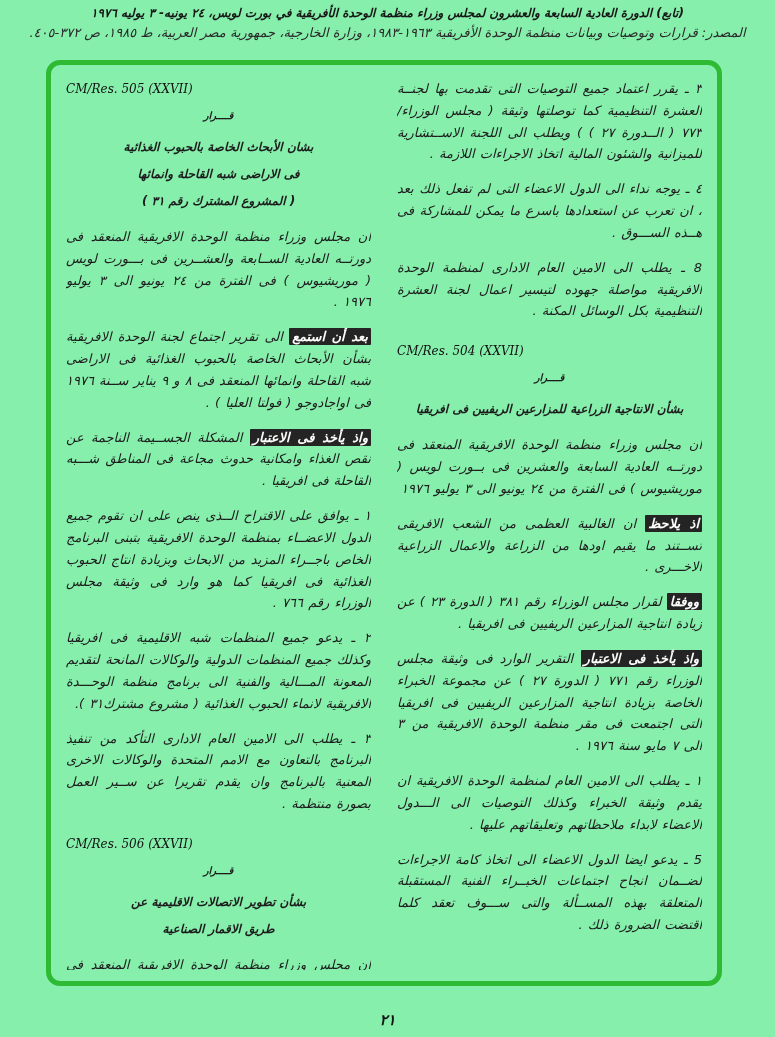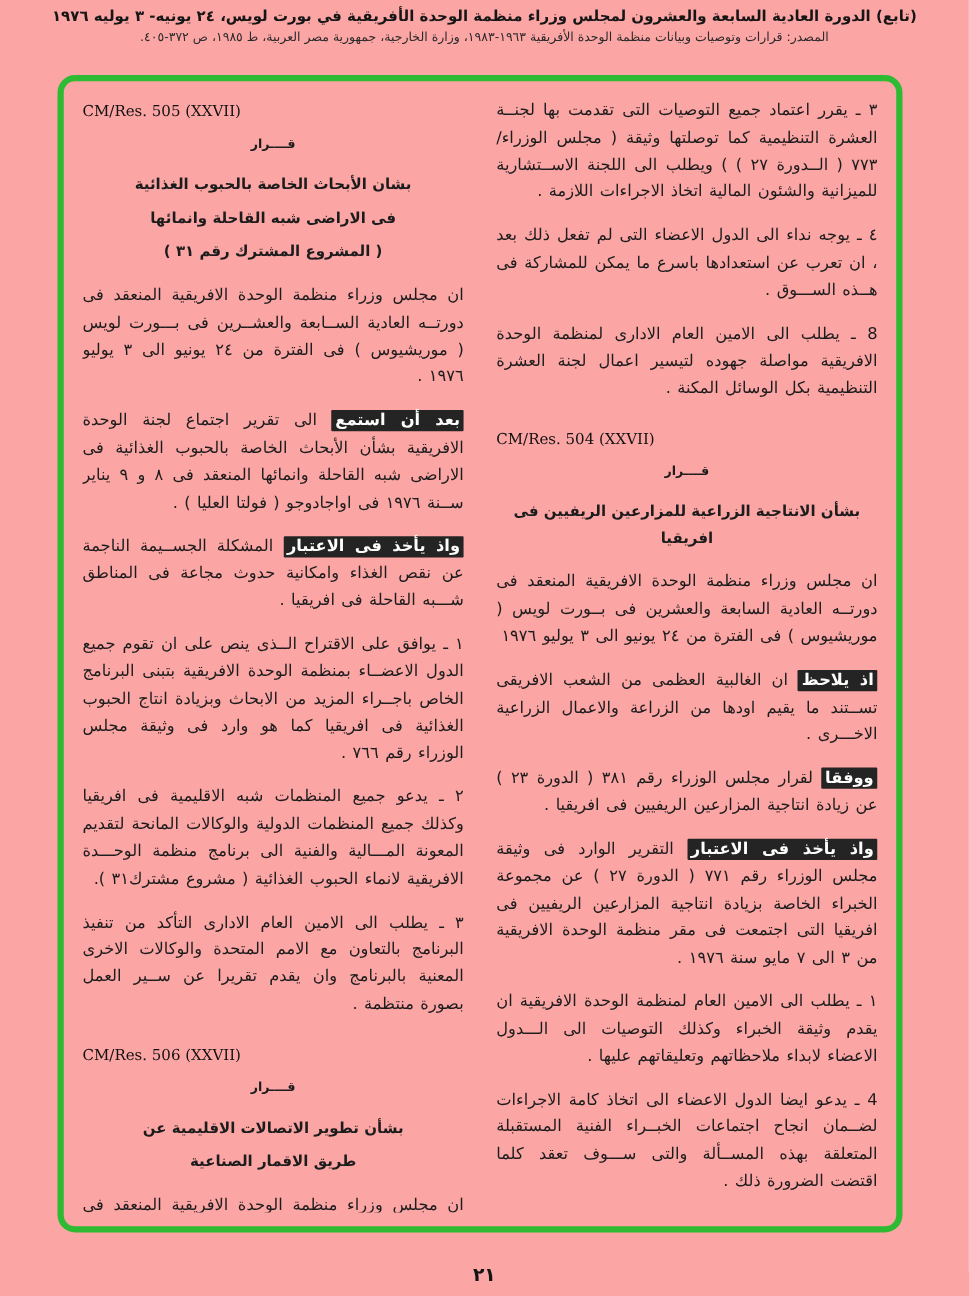--- a/index.html
+++ b/index.html
@@ -6,35 +6,36 @@
   body {
     width: 775px; height: 1037px;
     background: #f6f5f1;
     font-family: "DejaVu Sans", sans-serif;
     color: #1c1c1c;
     position: relative;
     overflow: hidden;
   }
   .page {
     position: absolute; inset: 0;
-    background: #fca5a5;
+    background: #86efac;
+    font-style: italic;
   }
   
   .header {
     position: absolute; top: 6px; left: 0; right: 0;
     text-align: center;
     direction: rtl;
   }
   .header .line1 {
     font-size: 12px; font-weight: bold;
     letter-spacing: 0.2px;
     color: #161616;
   }
   .header .line2 {
-    font-size: 10px; margin-top: 5px;
+    font-size: 13px; margin-top: 5px;
     color: #2a2a2a;
   }
   
   .frame {
     position: absolute;
     left: 46px; top: 60px;
     width: 676px; height: 926px;
     border: 5px solid #2eba32;
     border-radius: 14px;
     background: transparent;
@@ -127,21 +128,21 @@
         <div class="block para">٤ ـ يوجه نداء الى الدول الاعضاء التى لم تفعل ذلك بعد ، ان تعرب عن استعدادها باسرع ما يمكن للمشاركة فى هــذه الســـوق .</div>
         <div class="block para">8 ـ يطلب الى الامين العام الادارى لمنظمة الوحدة الافريقية مواصلة جهوده لتيسير اعمال لجنة العشرة التنظيمية بكل الوسائل المكنة .</div>
         <div class="block resnum">CM/Res. 504 (XXVII)</div>
         <div class="block title">قــــرار</div>
         <div class="block subtitle last">بشأن الانتاجية الزراعية للمزارعين الريفيين فى افريقيا</div>
         <div class="block para">ان مجلس وزراء منظمة الوحدة الافريقية المنعقد فى دورتــه العادية السابعة والعشرين فى بــورت لويس ( موريشيوس ) فى الفترة من ٢٤ يونيو الى ٣ يوليو ١٩٧٦</div>
         <div class="block para"><span class="lead">اذ يلاحظ</span> ان الغالبية العظمى من الشعب الافريقى تســتند ما يقيم اودها من الزراعة والاعمال الزراعية الاخـــرى .</div>
         <div class="block para"><span class="lead">ووفقا</span> لقرار مجلس الوزراء رقم ٣٨١ ( الدورة ٢٣ ) عن زيادة انتاجية المزارعين الريفيين فى افريقيا .</div>
         <div class="block para"><span class="lead">واذ يأخذ فى الاعتبار</span> التقرير الوارد فى وثيقة مجلس الوزراء رقم ٧٧١ ( الدورة ٢٧ ) عن مجموعة الخبراء الخاصة بزيادة انتاجية المزارعين الريفيين فى افريقيا التى اجتمعت فى مقر منظمة الوحدة الافريقية من ٣ الى ٧ مايو سنة ١٩٧٦ .</div>
         <div class="block para">١ ـ يطلب الى الامين العام لمنظمة الوحدة الافريقية ان يقدم وثيقة الخبراء وكذلك التوصيات الى الـــدول الاعضاء لابداء ملاحظاتهم وتعليقاتهم عليها .</div>
-        <div class="block para">4 ـ يدعو ايضا الدول الاعضاء الى اتخاذ كامة الاجراءات لضــمان انجاح اجتماعات الخبــراء الفنية المستقبلة المتعلقة بهذه المســألة والتى ســـوف تعقد كلما اقتضت الضرورة ذلك .</div>
+        <div class="block para">5 ـ يدعو ايضا الدول الاعضاء الى اتخاذ كامة الاجراءات لضــمان انجاح اجتماعات الخبــراء الفنية المستقبلة المتعلقة بهذه المســألة والتى ســـوف تعقد كلما اقتضت الضرورة ذلك .</div>
       </div>
     <div class="col">
         <div class="block resnum">CM/Res. 505 (XXVII)</div>
         <div class="block title">قــــرار</div>
         <div class="block subtitle">بشان الأبحاث الخاصة بالحبوب الغذائية</div>
         <div class="block subtitle">فى الاراضى شبه القاحلة وانمائها</div>
         <div class="block subtitle last">( المشروع المشترك رقم ٣١ )</div>
         <div class="block para">ان مجلس وزراء منظمة الوحدة الافريقية المنعقد فى دورتــه العادية الســابعة والعشــرين فى بـــورت لويس ( موريشيوس ) فى الفترة من ٢٤ يونيو الى ٣ يوليو ١٩٧٦ .</div>
         <div class="block para"><span class="lead">بعد أن استمع</span> الى تقرير اجتماع لجنة الوحدة الافريقية بشأن الأبحاث الخاصة بالحبوب الغذائية فى الاراضى شبه القاحلة وانمائها المنعقد فى ٨ و ٩ يناير ســنة ١٩٧٦ فى اواجادوجو ( فولتا العليا ) .</div>
         <div class="block para"><span class="lead">واذ يأخذ فى الاعتبار</span> المشكلة الجســيمة الناجمة عن نقص الغذاء وامكانية حدوث مجاعة فى المناطق شـــبه القاحلة فى افريقيا .</div>

